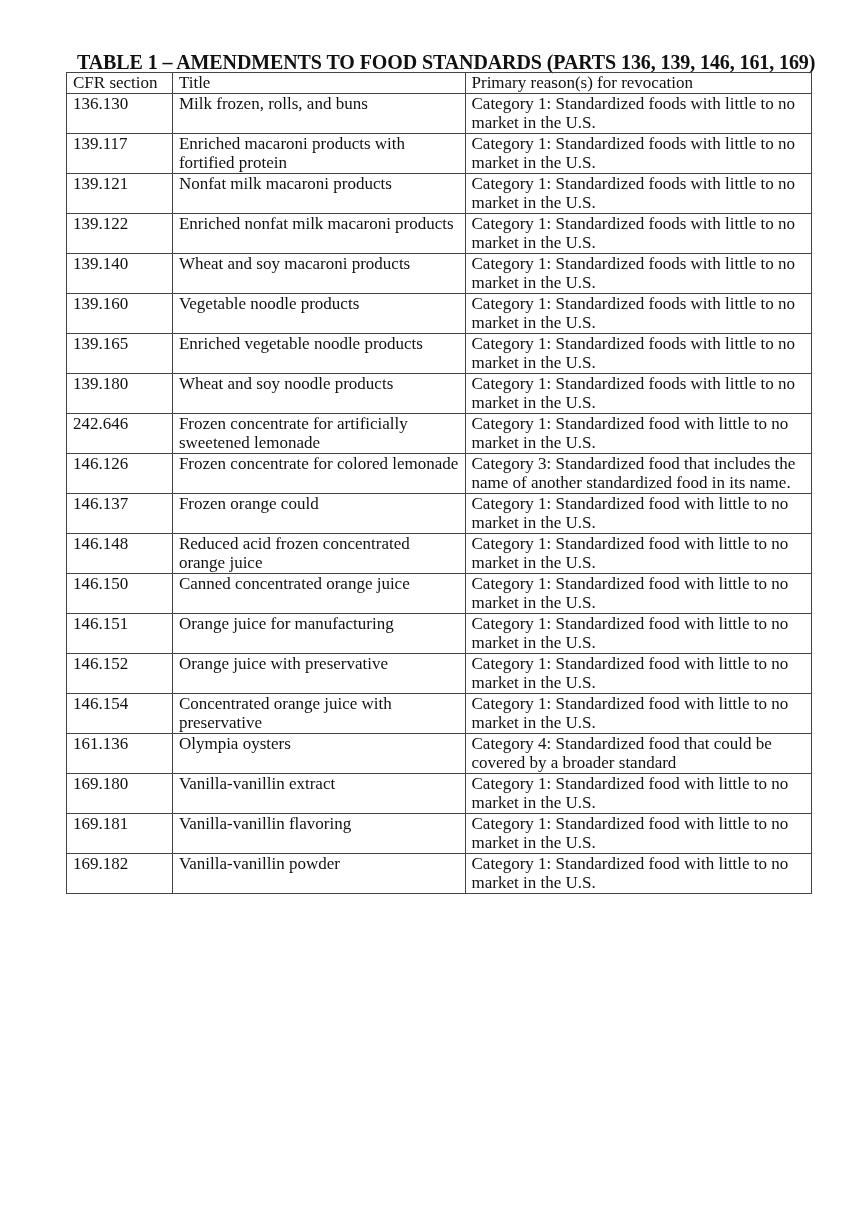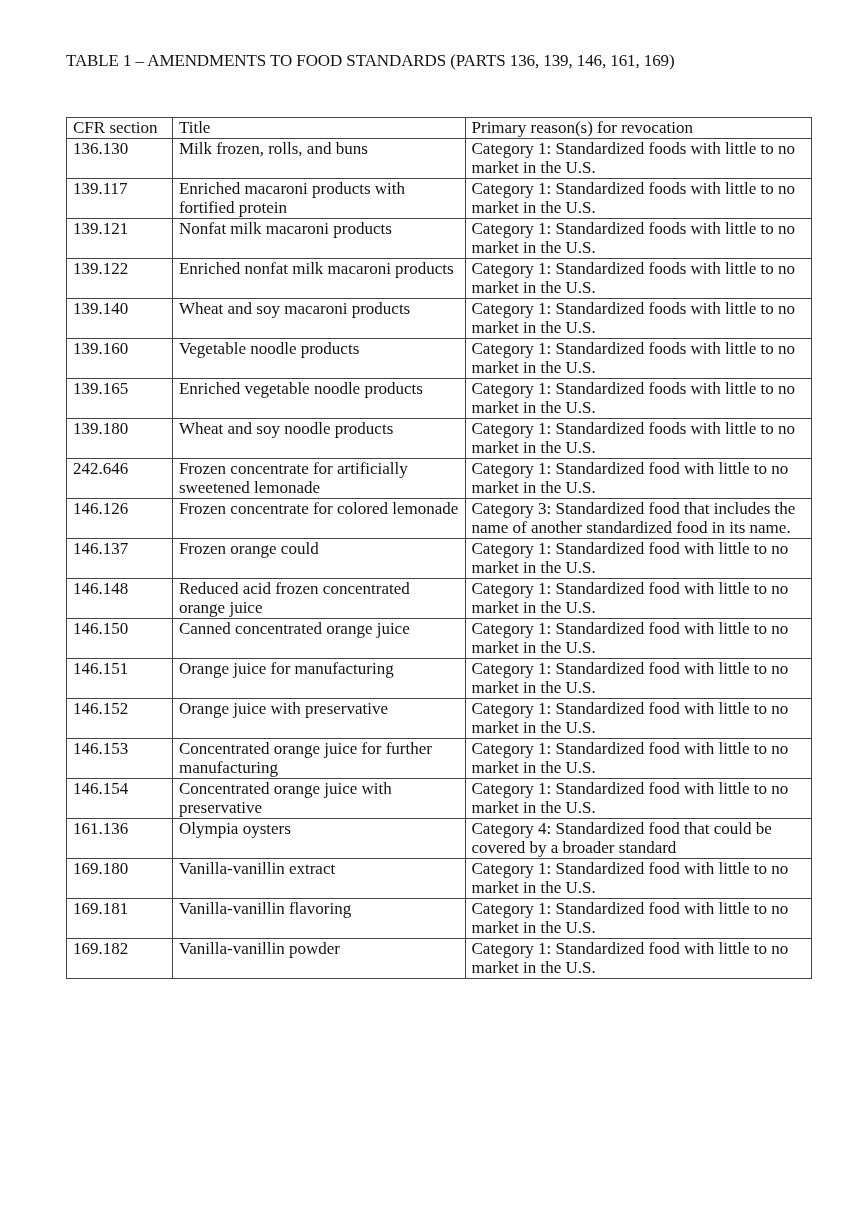--- a/index.html
+++ b/index.html
@@ -1,18 +1,18 @@
 <!DOCTYPE html>
 <html><head>
   <meta charset="utf-8">
   <style>
     html, body { margin: 0; padding: 0; background: #ffffff; }
     body { width: 851px; height: 1226px; position: relative; font-family: "Liberation Serif", serif; color: #111; }
-    .title { position: absolute; left: 66px; top: 51px; font-weight: normal; font-size: 17px; letter-spacing: -0.1px; white-space: nowrap; }
-    table { position: absolute; left: 66px; top: 72px; width: 746px; border-collapse: collapse; font-size: 17px; line-height: 19.5px; margin-top: 45px; }
+    .title { position: absolute; left: 77px; top: 51px; font-weight: bold; font-size: 20px; letter-spacing: -0.1px; white-space: nowrap; }
+    table { position: absolute; left: 66px; top: 72px; width: 746px; border-collapse: collapse; font-size: 17px; line-height: 19.5px; }
     td { border: 1px solid #444; vertical-align: top; padding: 0 5px 0 6px; }
     col.c1 { width: 106px; }
     col.c2 { width: 293px; }
     col.c3 { width: 347px; }
   </style>
 </head>
 <body>
 
 <div class="title">TABLE 1 – AMENDMENTS TO FOOD STANDARDS (PARTS 136, 139, 146, 161, 169)</div>
 
@@ -99,25 +99,20 @@
         <td>146.151</td>
         <td>Orange juice for manufacturing</td>
         <td>Category 1:  Standardized food with little to no market in the U.S.</td>
       </tr>
       <tr>
         <td>146.152</td>
         <td>Orange juice with preservative</td>
         <td>Category 1:  Standardized food with little to no market in the U.S.</td>
       </tr>
       <tr>
-        <td>146.153</td>
-        <td>Concentrated orange juice for further manufacturing</td>
-        <td>Category 1:  Standardized food with little to no market in the U.S.</td>
-      </tr>
-      <tr>
         <td>146.154</td>
         <td>Concentrated orange juice with preservative</td>
         <td>Category 1:  Standardized food with little to no market in the U.S.</td>
       </tr>
       <tr>
         <td>161.136</td>
         <td>Olympia oysters</td>
         <td>Category 4:  Standardized food that could be covered by a broader standard</td>
       </tr>
       <tr>

